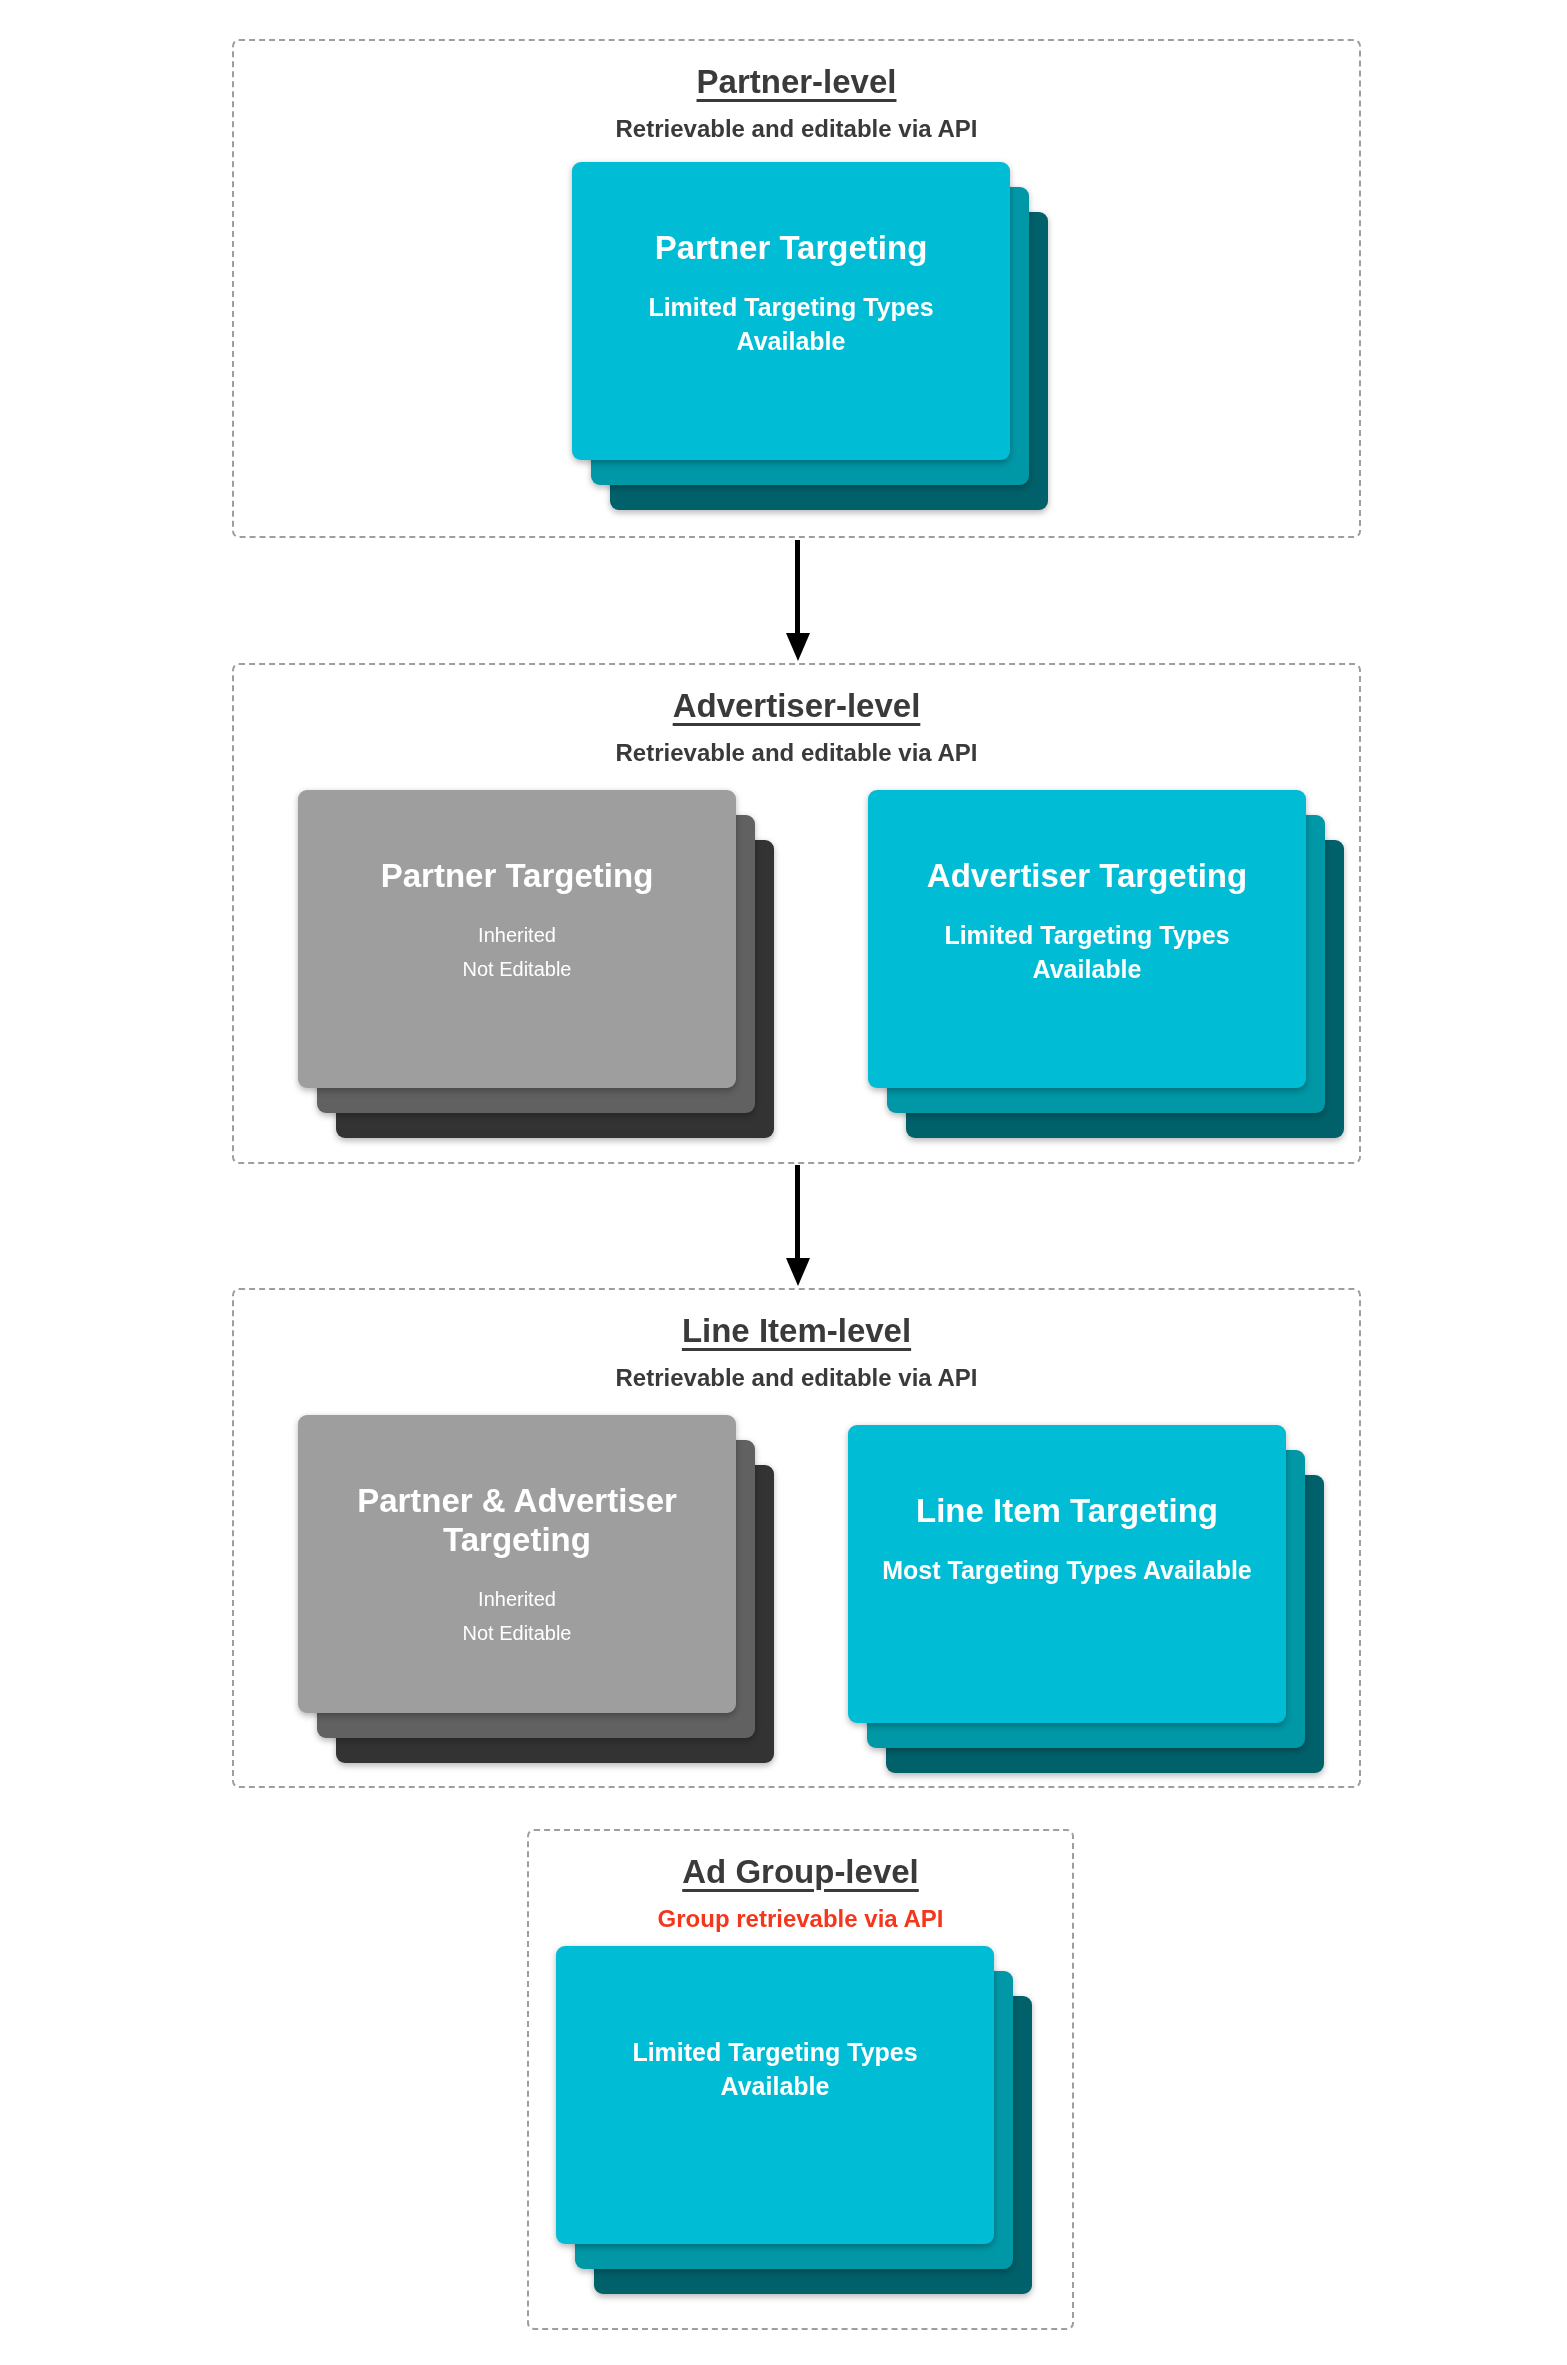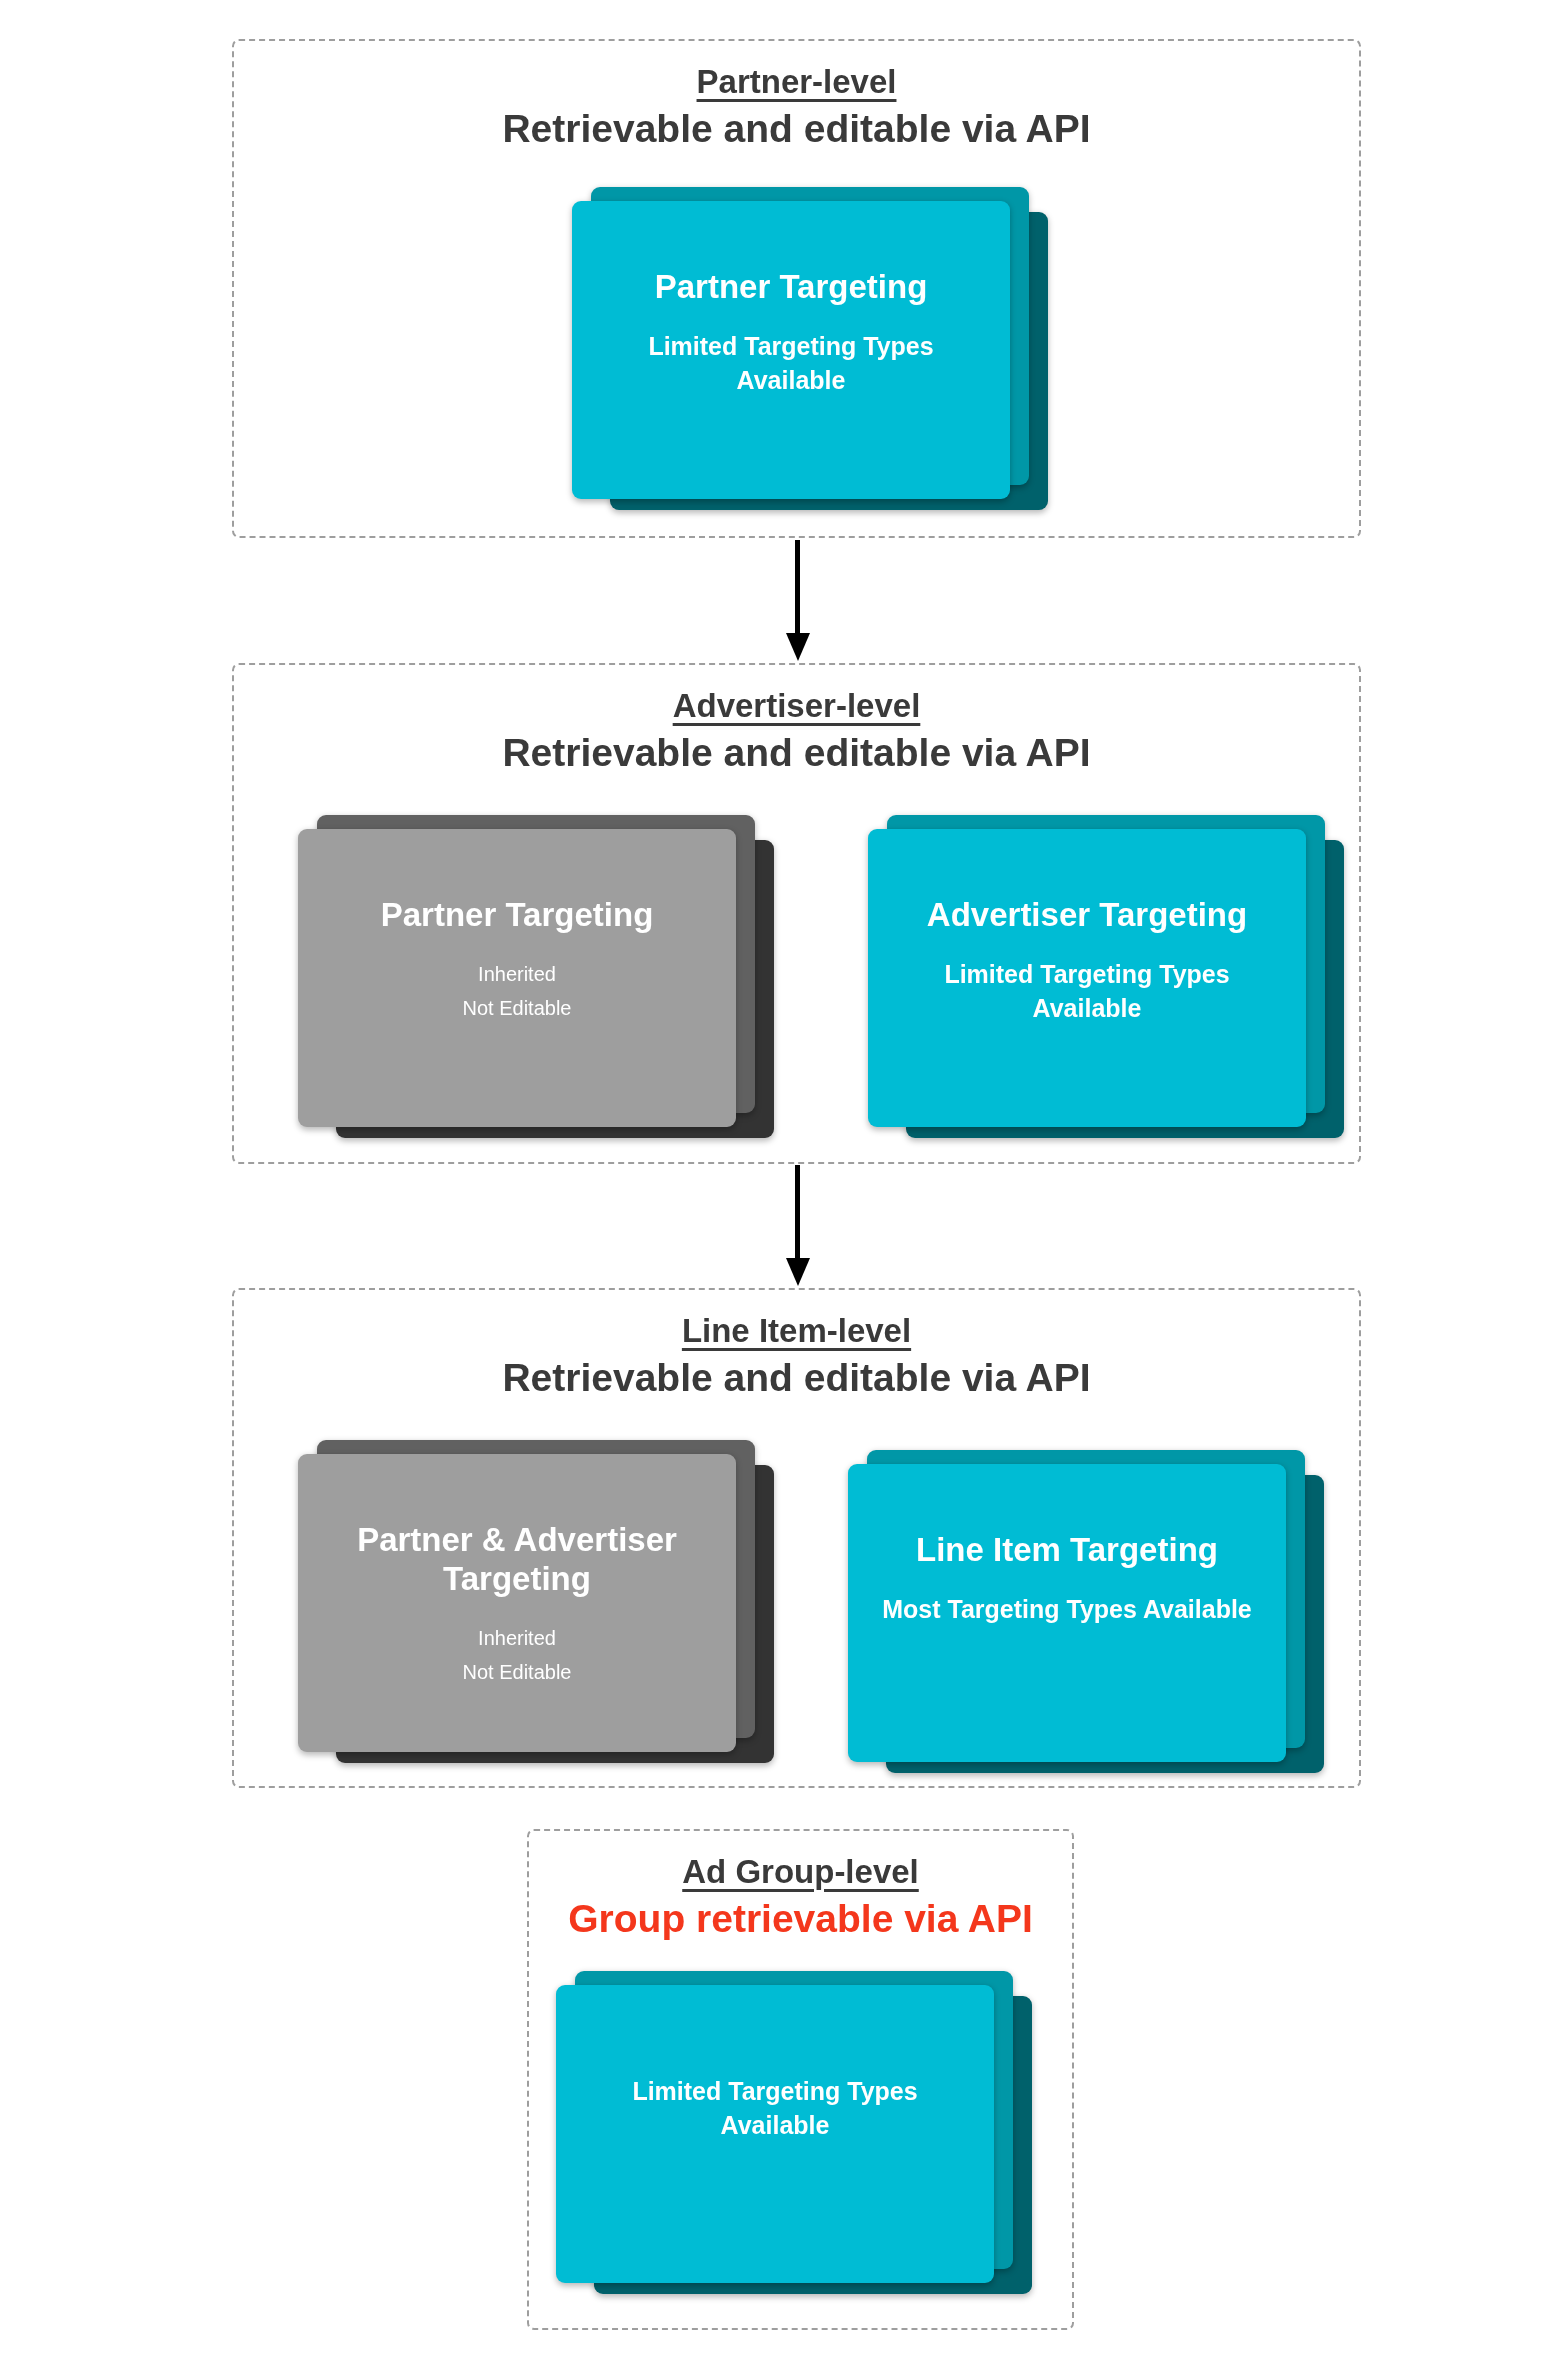--- a/index.html
+++ b/index.html
@@ -39,21 +39,21 @@
   .level-header{text-align:center;padding-top:19.6px;}
   .level-title{
     display:inline-block;
     font-size:33px;font-weight:700;line-height:41px;
     color:var(--heading-text);
     text-decoration:underline;
     text-decoration-thickness:2.7px;
     text-underline-offset:6.3px;
   }
   .level-subtitle{
-    font-size:39px;font-weight:700;line-height:41px;
+    font-size:24px;font-weight:700;line-height:41px;
     color:var(--heading-text);
     margin-top:6.3px;
   }
   .level-subtitle.red{color:var(--red-text);}
 
   
   .stack{position:absolute;width:438px;height:298px;}
   .layer{
     position:absolute;width:438px;height:298px;border-radius:9px;
     box-shadow:0 2.7px 6.3px rgba(0,0,0,0.28);
@@ -64,21 +64,20 @@
   .stack.teal .back {background:var(--teal-back);}
   .stack.teal .mid  {background:var(--teal-mid);}
   .stack.teal .front{background:var(--teal-front);}
   .stack.gray .back {background:var(--gray-back);}
   .stack.gray .mid  {background:var(--gray-mid);}
   .stack.gray .front{background:var(--gray-front);}
 
   .card{
     text-align:center;
     padding-top:66px;
-    margin-top:39px;
   }
   .card-title{
     font-size:33px;font-weight:700;line-height:39px;
     color:var(--card-text);
     max-width:413px;margin:0 auto;
   }
   .card-sub{
     font-size:25px;font-weight:700;line-height:34px;
     color:var(--card-text);
     max-width:389px;margin:23px auto 0;

